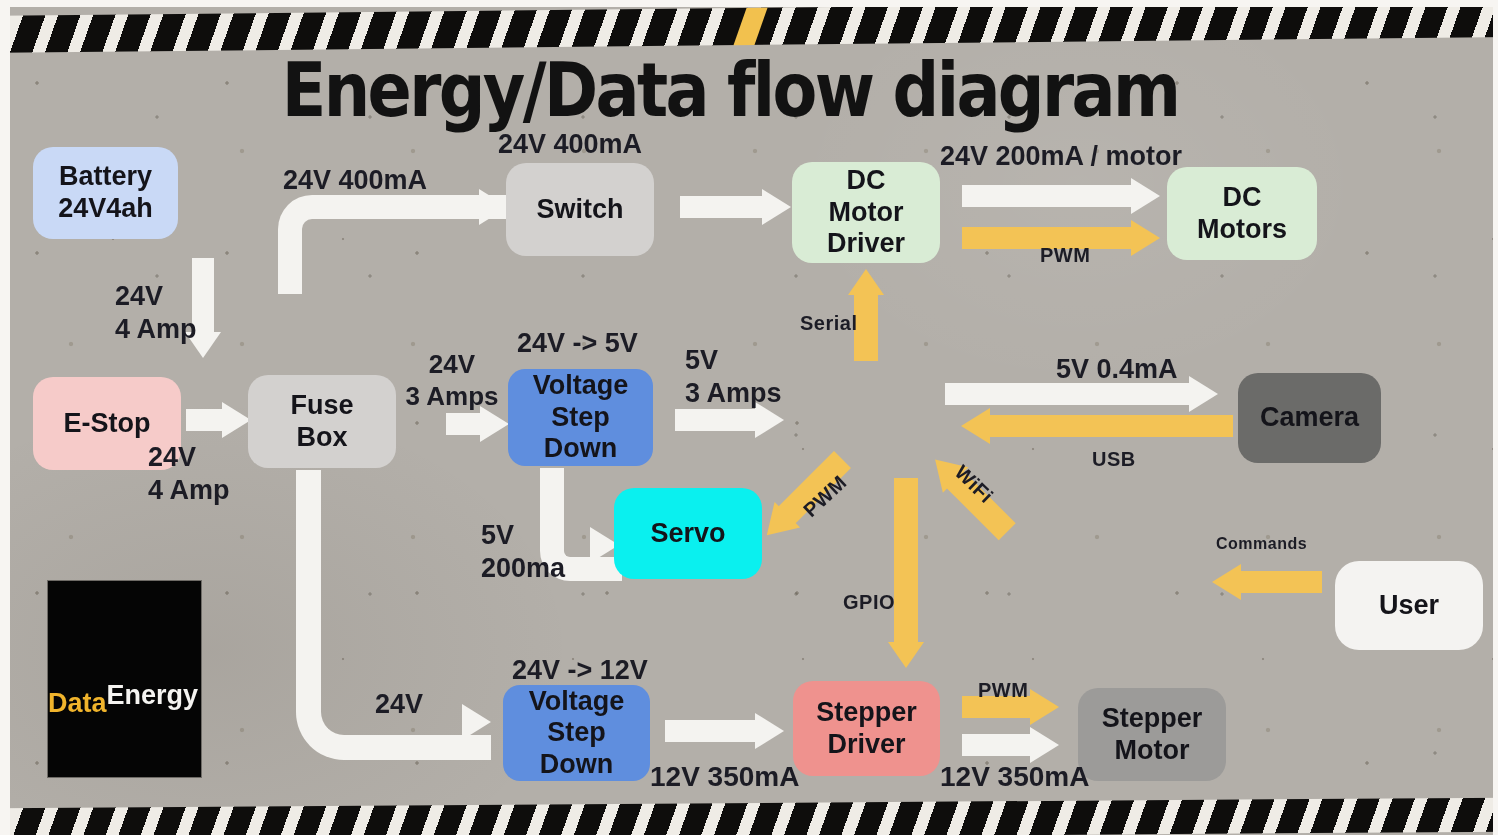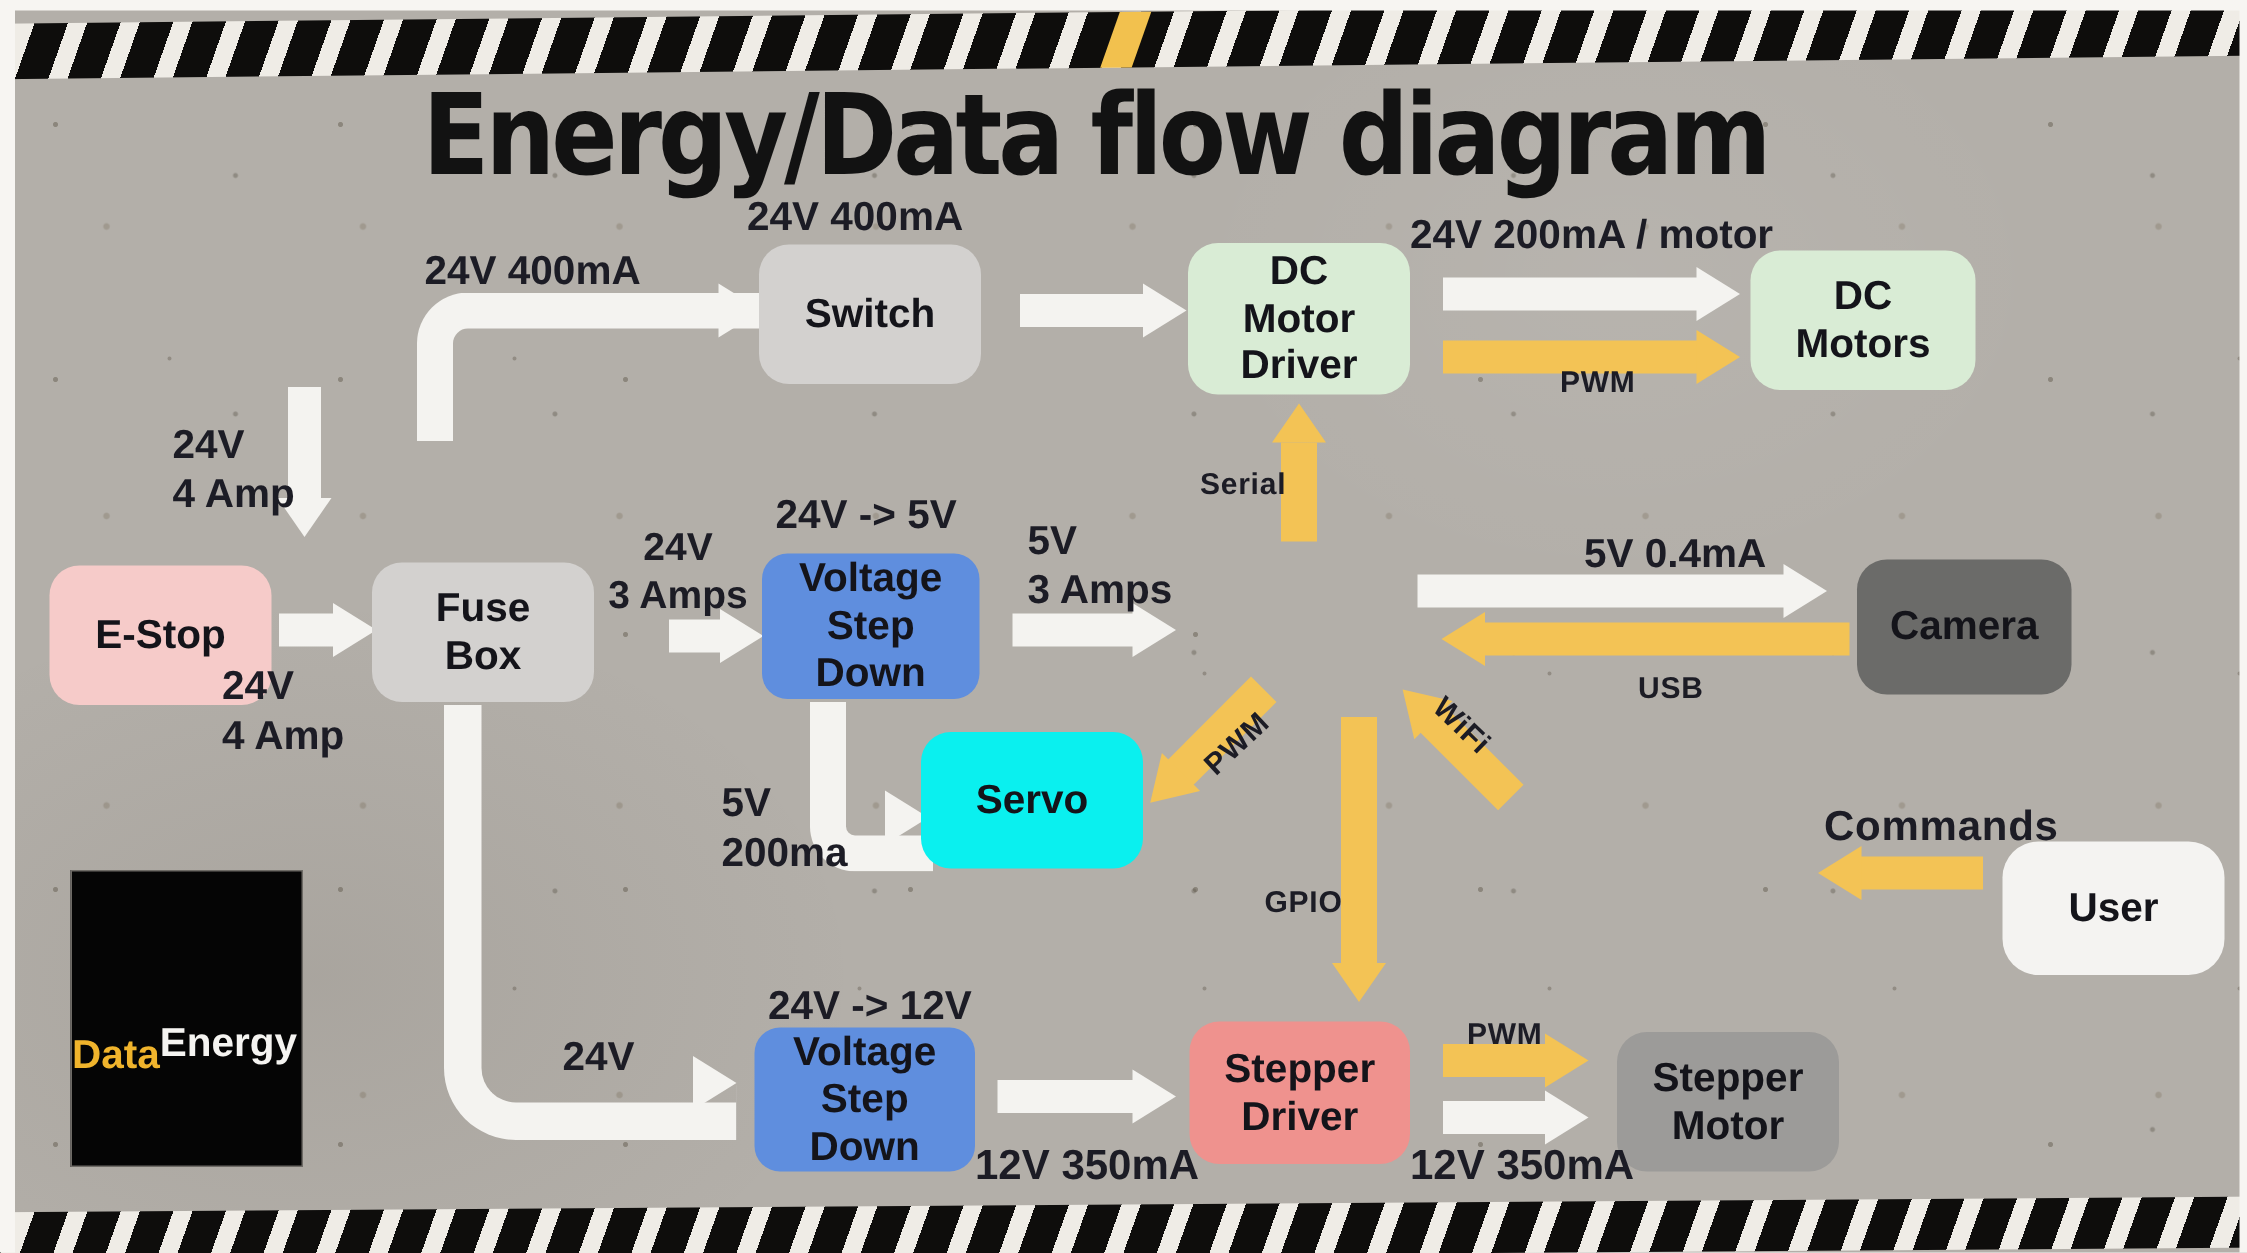--- a/index.html
+++ b/index.html
@@ -168,20 +168,22 @@
   </div>
   <div class="ag">
     <div class="ab y" style="left:1240px;top:571px;width:82px;height:22px;"></div>
     <div class="hd y l" style="left:1212px;top:564px;"></div>
   </div>
   <div class="ag">
     <div class="ab y" style="left:962px;top:696px;width:70px;height:22px;"></div>
     <div class="hd y r" style="left:1030px;top:689px;"></div>
   </div>
 
+  <div class="node c-battery" style="left:33px;top:147px;width:145px;height:92px;">Battery
+24V4ah</div>
   <div class="node c-gray" style="left:506px;top:163px;width:148px;height:93px;">Switch</div>
   <div class="node c-green" style="left:792px;top:162px;width:148px;height:101px;">DC
 Motor
 Driver</div>
   <div class="node c-green" style="left:1167px;top:167px;width:150px;height:93px;">DC
 Motors</div>
   <div class="node c-pink" style="left:33px;top:377px;width:148px;height:93px;">E-Stop</div>
   <div class="node c-gray" style="left:248px;top:375px;width:148px;height:93px;">Fuse
 Box</div>
   <div class="node c-blue" style="left:508px;top:369px;width:145px;height:97px;">Voltage
@@ -212,20 +214,20 @@
   <div class="lbl s" style="left:800px;top:311px;">Serial</div>
   <div class="lbl" style="left:1056px;top:353px;">5V 0.4mA</div>
   <div class="lbl s" style="left:1092px;top:447px;">USB</div>
   <div class="lbl" style="left:148px;top:441px;">24V
 4 Amp</div>
   <div class="lbl" style="left:481px;top:519px;">5V
 200ma</div>
   <div class="lbl s" style="left:795px;top:484px;width:60px;text-align:center;transform:rotate(-43deg);">PWM</div>
   <div class="lbl s" style="left:943px;top:472px;width:62px;text-align:center;transform:rotate(44deg);">WiFi</div>
   <div class="lbl s" style="left:843px;top:590px;">GPIO</div>
-  <div class="lbl s" style="left:1216px;top:534px;font-size:28px;">Commands</div>
+  <div class="lbl s" style="left:1216px;top:534px;font-size:16px;">Commands</div>
   <div class="lbl" style="left:375px;top:688px;">24V</div>
   <div class="lbl" style="left:512px;top:654px;">24V -&gt; 12V</div>
   <div class="lbl" style="left:650px;top:760px;font-size:28px;">12V 350mA</div>
   <div class="lbl s" style="left:978px;top:678px;">PWM</div>
   <div class="lbl" style="left:940px;top:760px;font-size:28px;">12V 350mA</div>
 
 </div>
 
 </body></html>

